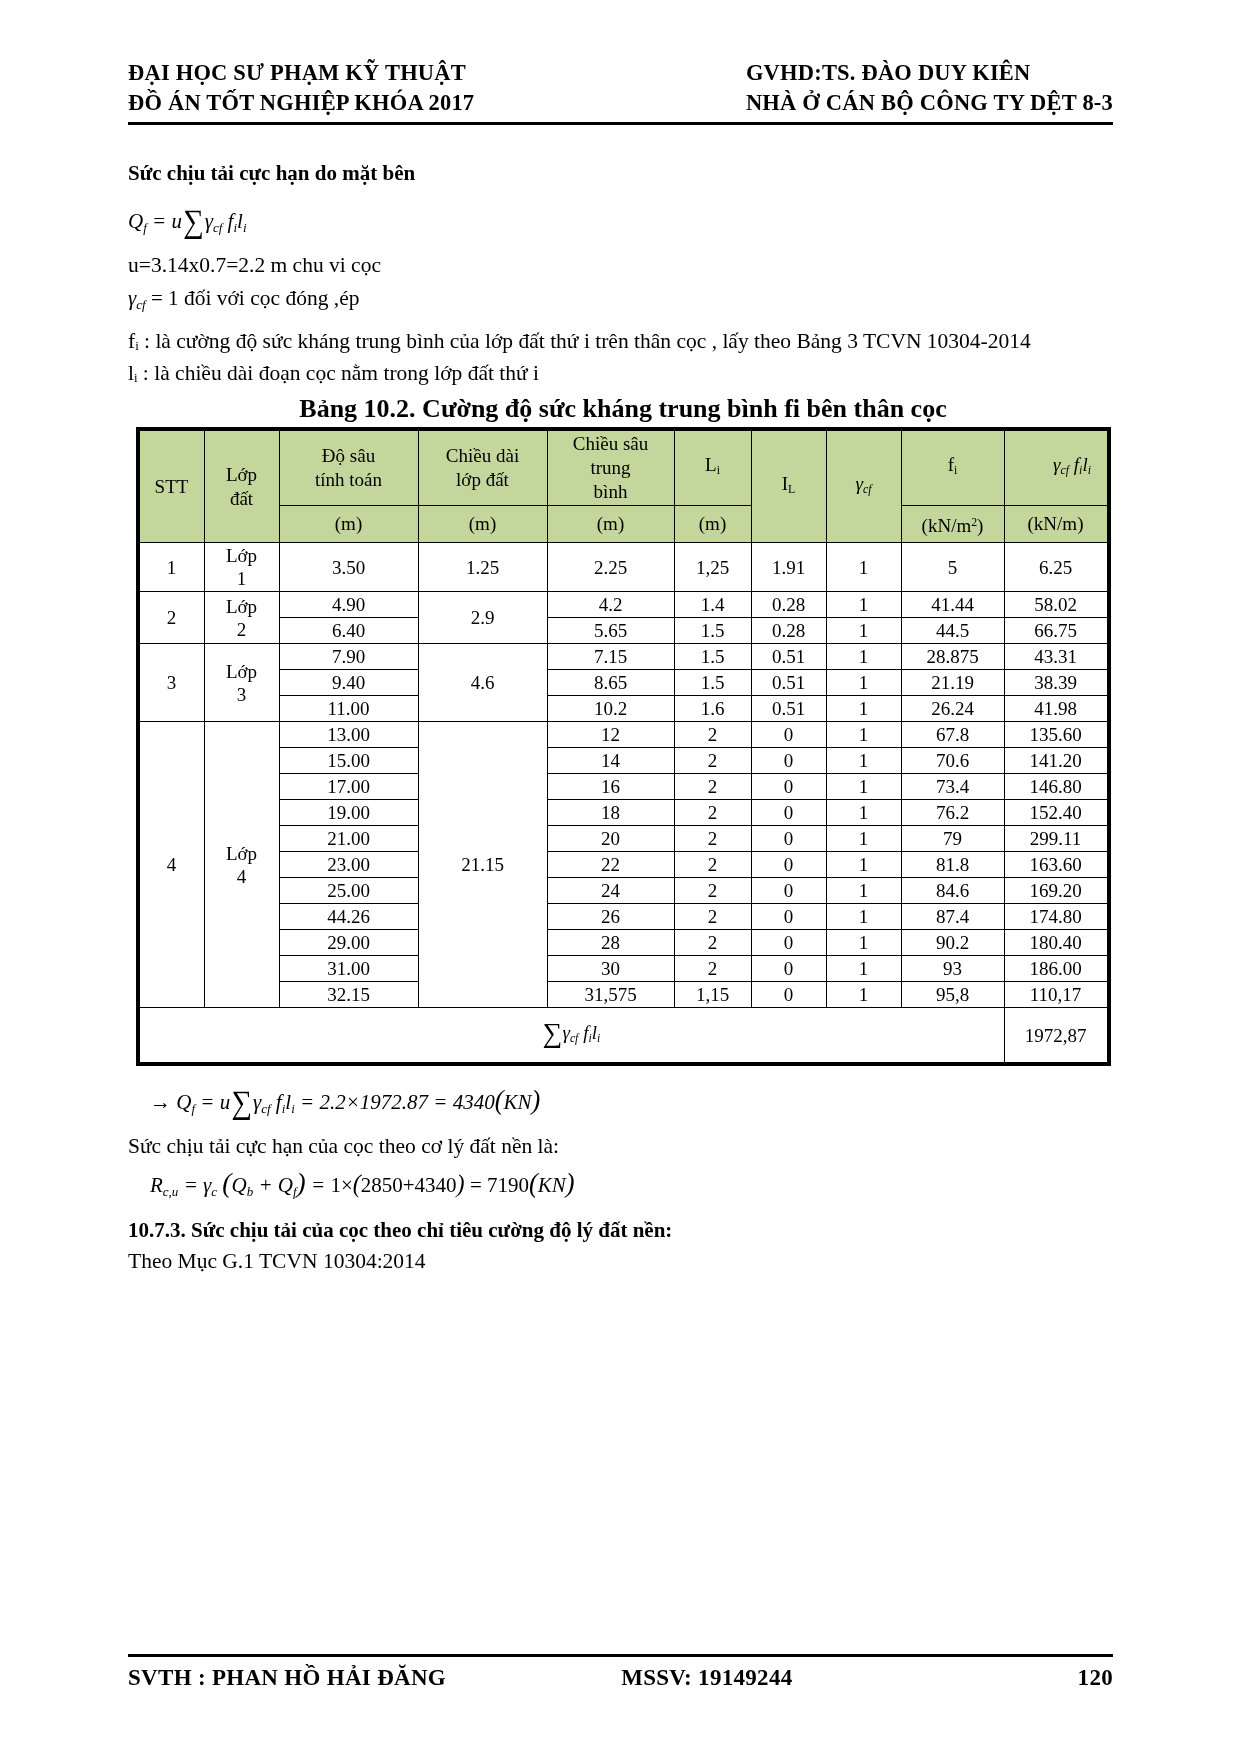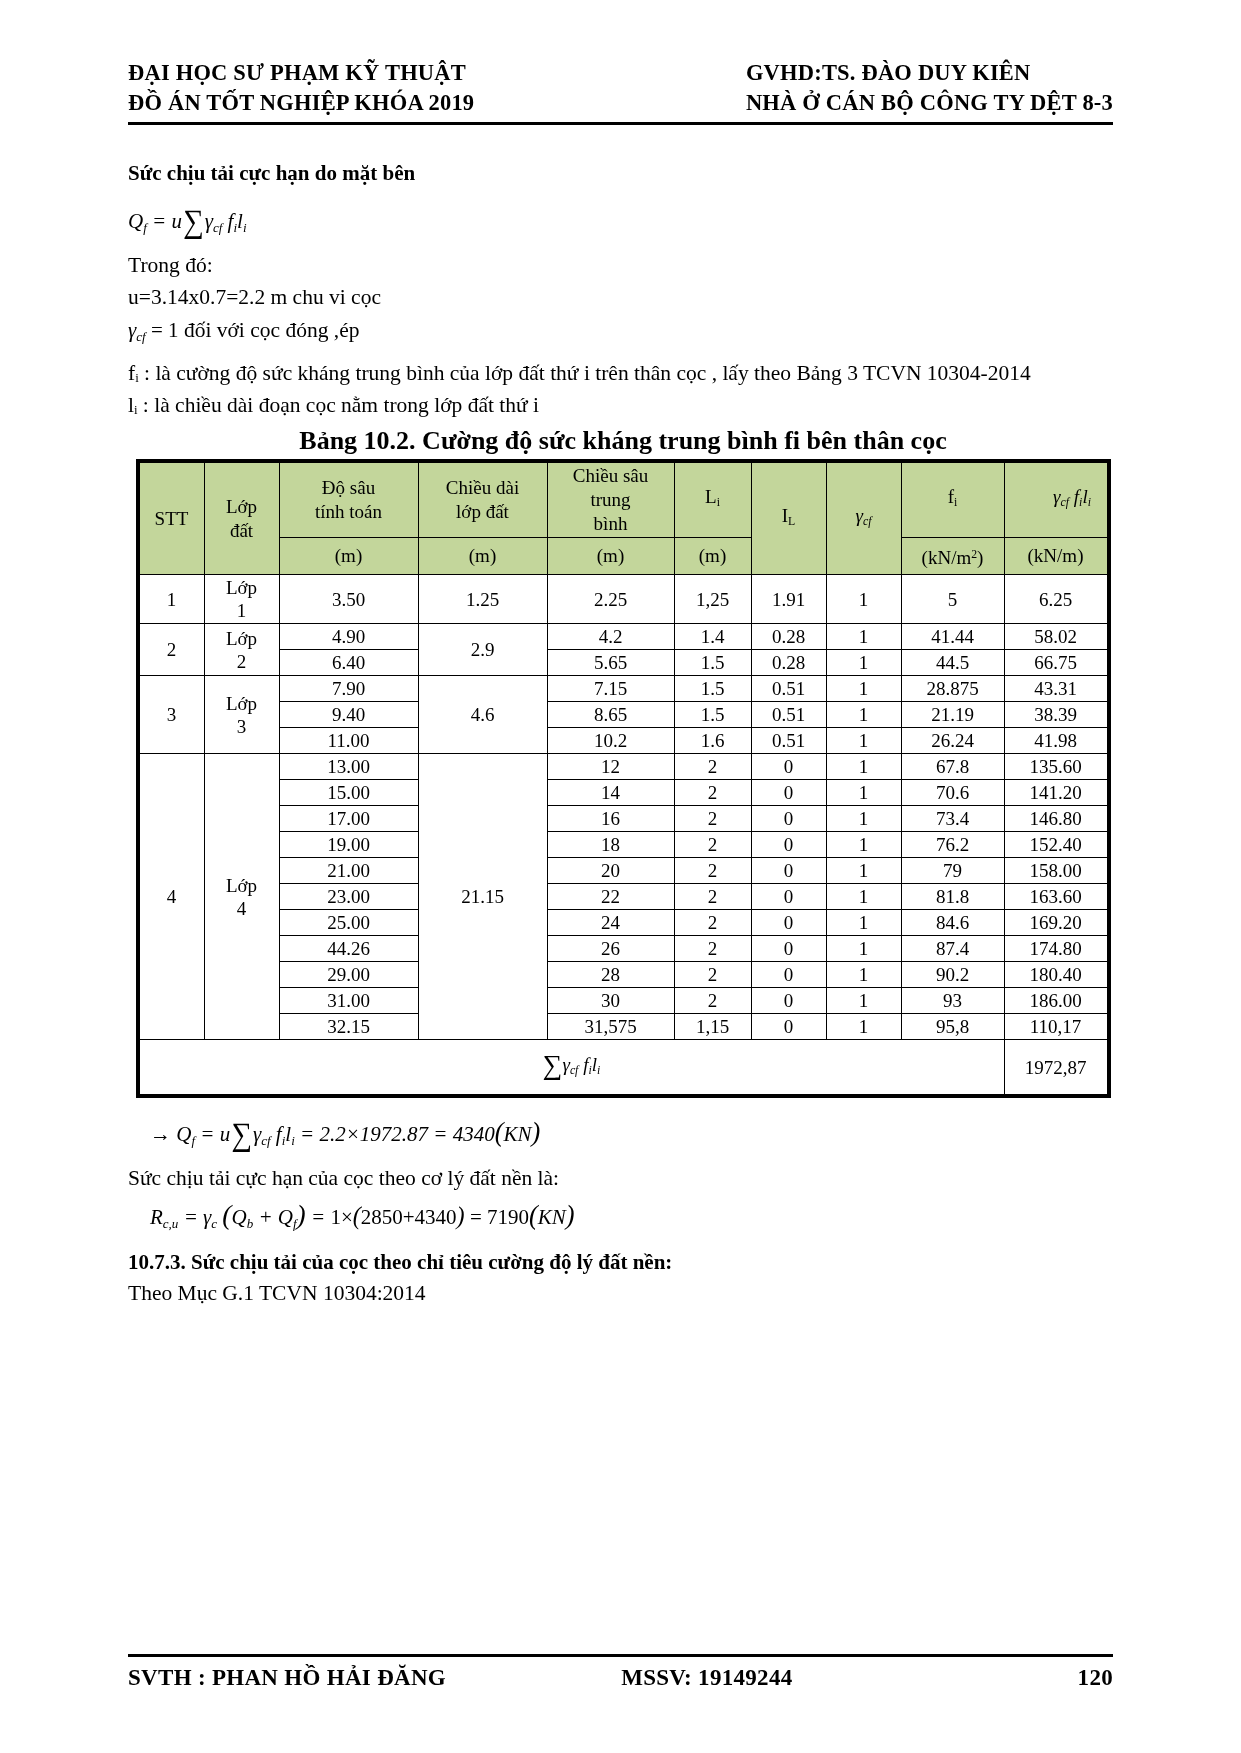--- a/index.html
+++ b/index.html
@@ -194,39 +194,38 @@
 </style>
 </head>
 <body>
 
 <div class="page">
 
   <div class="pg-header">
     <div class="hdr-row">
       <div class="hdr-left">
         <div>ĐẠI HỌC SƯ PHẠM KỸ THUẬT</div>
-        <div>ĐỒ ÁN TỐT NGHIỆP KHÓA 2019</div>
+        <div>ĐỒ ÁN TỐT NGHIỆP KHÓA 2017</div>
       </div>
       <div class="hdr-right">
         <div>GVHD:TS. ĐÀO DUY KIÊN</div>
         <div>NHÀ Ở CÁN BỘ CÔNG TY DỆT 8-3</div>
       </div>
     </div>
     <div class="hdr-rule"></div>
   </div>
 
   <div class="content">
 
     <p class="bold-line">Sức chịu tải cực hạn do mặt bên</p>
 
     <div class="eq">
       <span>Q<sub class="vsub">f</sub> = u<span class="big-sum">∑</span>γ<sub class="vsub">cf</sub> f<sub class="vsub">i</sub>l<sub class="vsub">i</sub></span>
     </div>
 
-    <p class="txt">Trong đó:</p>
     <p class="txt">u=3.14x0.7=2.2 m chu vi cọc</p>
 
     <p class="txt">
       <span class="eq" style="display:inline-block;margin:0;">γ<sub class="vsub">cf</sub> <span style="font-style:normal;">= 1</span></span>
       <span>đối với cọc đóng ,ép</span>
     </p>
 
     <p class="txt" style="margin-top:4px;">fᵢ : là cường độ sức kháng trung bình của lớp đất thứ i trên thân cọc , lấy theo Bảng 3 TCVN 10304-2014</p>
     <p class="txt">lᵢ : là chiều dài đoạn cọc nằm trong lớp đất thứ i</p>
 
@@ -360,21 +359,21 @@
                 <td>76.2</td>
                 <td>152.40</td>
               </tr>
               <tr>
                 <td>21.00</td>
                 <td>20</td>
                 <td>2</td>
                 <td>0</td>
                 <td>1</td>
                 <td>79</td>
-                <td>158.00</td>
+                <td>299.11</td>
               </tr>
               <tr>
                 <td>23.00</td>
                 <td>22</td>
                 <td>2</td>
                 <td>0</td>
                 <td>1</td>
                 <td>81.8</td>
                 <td>163.60</td>
               </tr>

